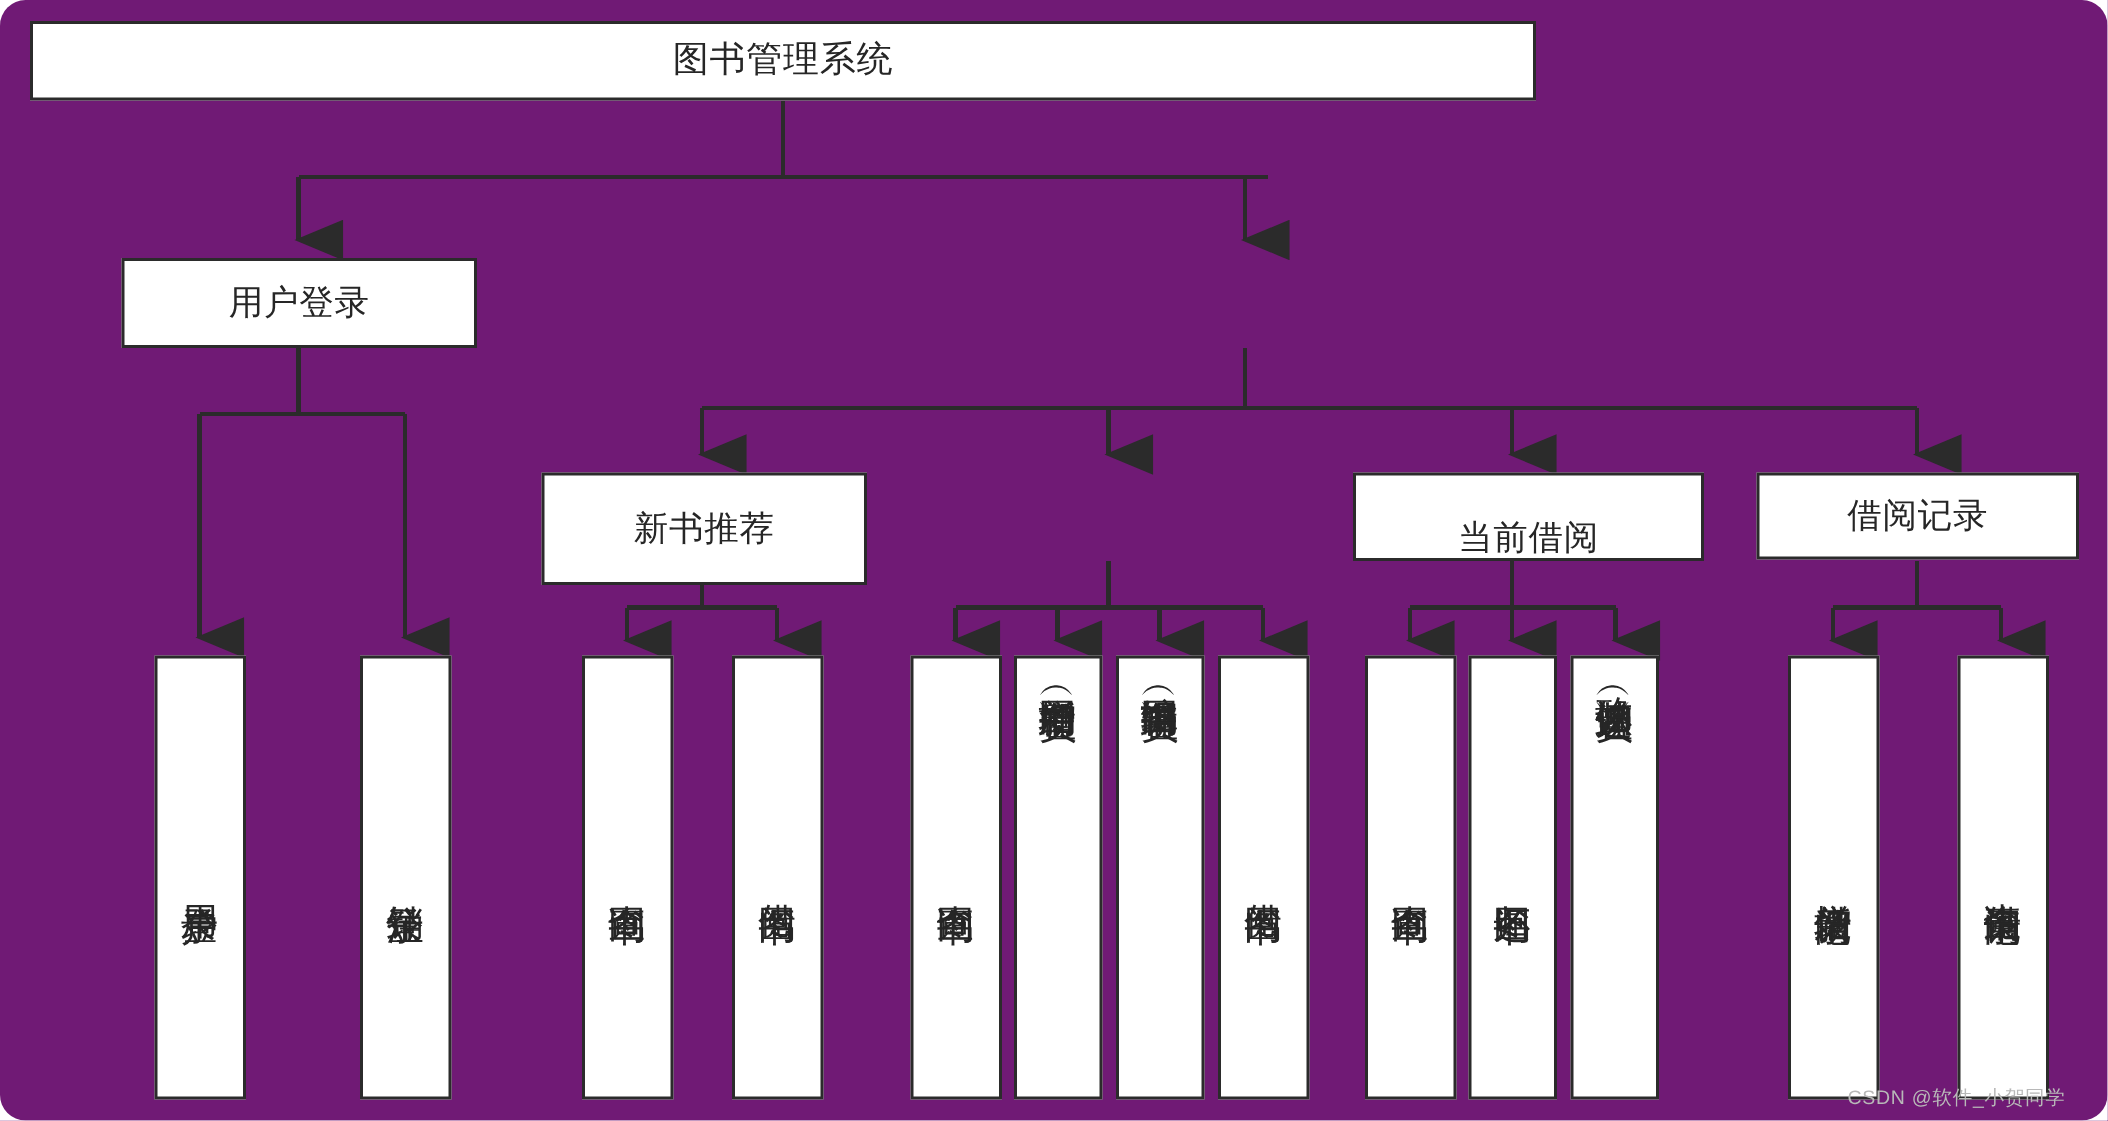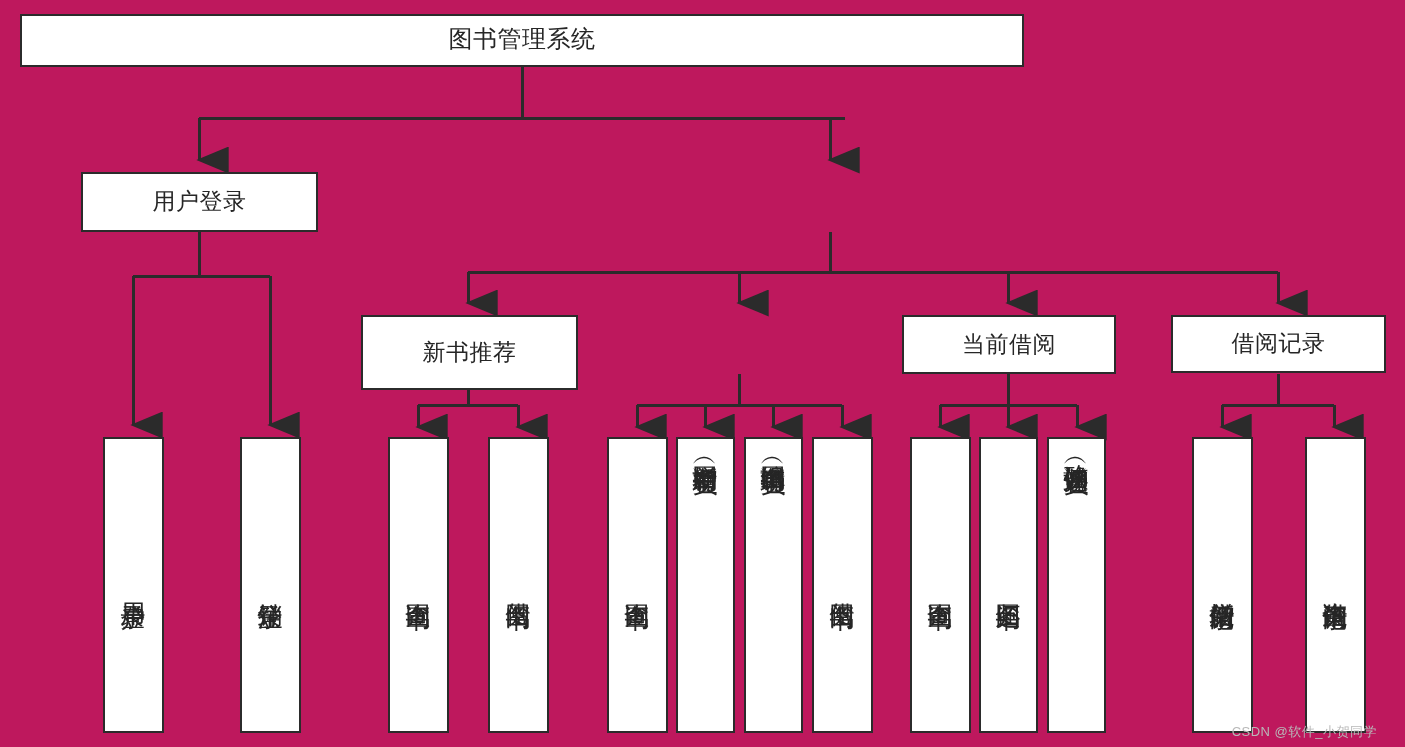--- a/index.html
+++ b/index.html
@@ -8,22 +8,23 @@
     padding: 0;
     background: #ffffff;
   }
   body {
     font-family: "Liberation Sans", "DejaVu Sans", sans-serif;
   }
   #diagram-root {
     position: relative;
     width: 1405px;
     height: 747px;
-    background: #be185d;
+    background: #701a75;
     overflow: hidden;
+    border-radius: 17px;
   }
   #diagram-svg {
     position: absolute;
     left: 0;
     top: 0;
     width: 1405px;
     height: 747px;
   }
   .node {
     position: absolute;
@@ -137,21 +138,21 @@
     <span class="label">图书管理系统</span>
   </div>
 
   <div class="node horizontal" style="left:81px; top:172px; width:237px; height:60px;">
     <span class="label">用户登录</span>
   </div>
 
   <div class="node horizontal" style="left:361px; top:315px; width:217px; height:75px;">
     <span class="label">新书推荐</span>
   </div>
-  <div class="node horizontal" style="left:902px; top:315px; width:214px; height:59px;">
+  <div class="node horizontal" style="left:902px; top:315px; width:234px; height:59px;align-items:flex-end;">
     <span class="label">当前借阅</span>
   </div>
   <div class="node horizontal" style="left:1171px; top:315px; width:215px; height:58px;">
     <span class="label">借阅记录</span>
   </div>
 
   <div class="node vertical centered" style="left:103px; top:437px; width:61px; height:296px;">
     <span class="label">用户登录</span>
   </div>
   <div class="node vertical centered" style="left:240px; top:437px; width:61px; height:296px;">

